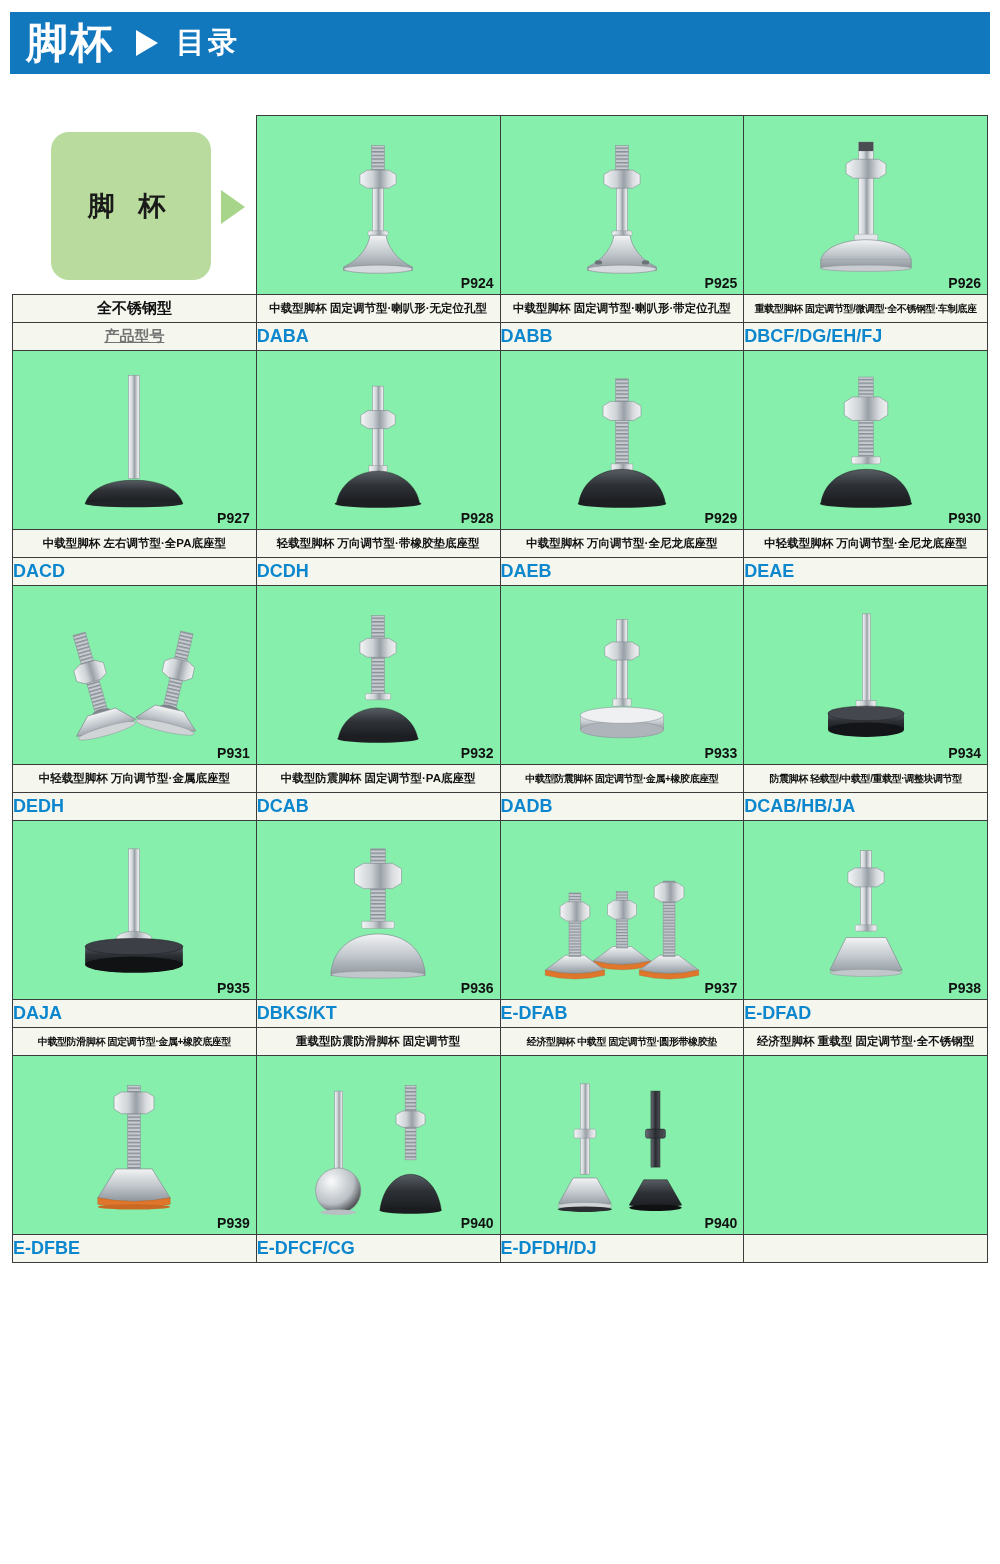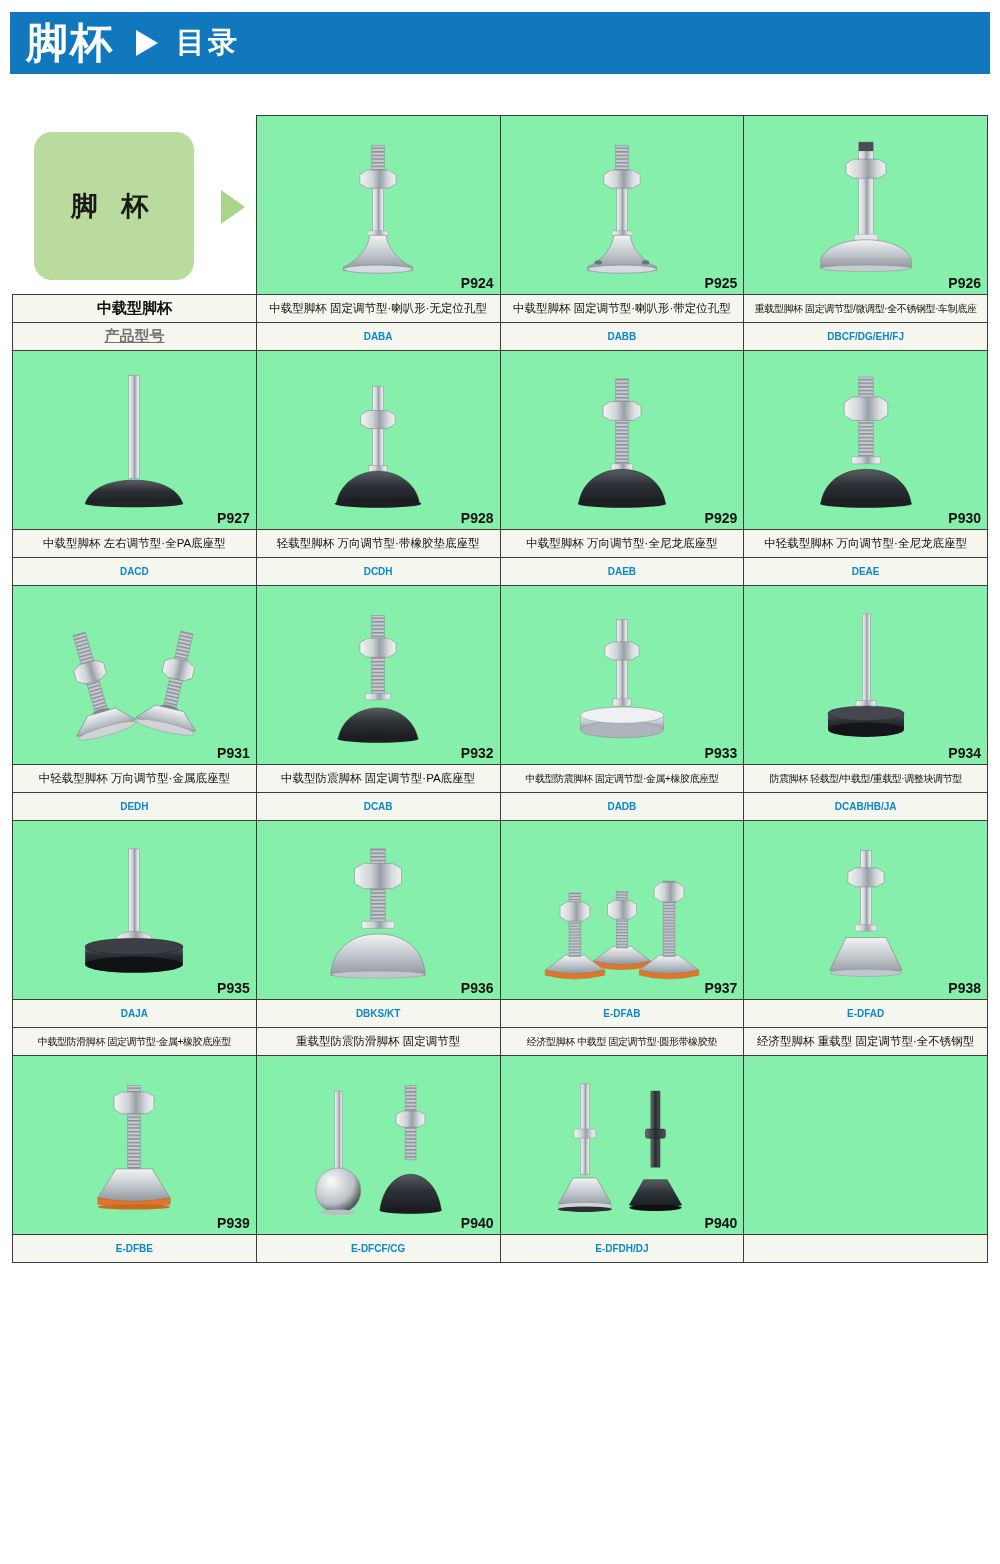--- a/index.html
+++ b/index.html
@@ -7,33 +7,33 @@
         font-family:"Liberation Sans","DejaVu Sans",sans-serif;overflow:hidden;}
   
   .header{position:absolute;left:10px;top:12px;width:980px;height:62px;
           background:#1278be;display:flex;align-items:center;}
   .header .title{color:#fff;font-size:42px;font-weight:bold;margin-left:16px;letter-spacing:2px;}
   .header .tri{width:0;height:0;border-left:22px solid #fff;border-top:13px solid transparent;
                border-bottom:13px solid transparent;margin-left:22px;}
   .header .subtitle{color:#fff;font-size:29px;font-weight:bold;margin-left:18px;letter-spacing:3px;}
   
   .free-cell{position:relative;}
-  .cat-box{position:absolute;left:21px;top:16px;width:160px;height:148px;background:#b9dc9e;
+  .cat-box{position:absolute;left:38px;top:16px;width:160px;height:148px;background:#b9dc9e;
            border-radius:18px;display:flex;align-items:center;justify-content:center;}
   .cat-box span{font-size:27px;font-weight:bold;color:#1a1a1a;letter-spacing:8px;}
   .cat-arrow{position:absolute;left:208px;top:74px;width:0;height:0;
              border-left:24px solid #a7d58a;border-top:17px solid transparent;border-bottom:17px solid transparent;}
   
   table.catalog{position:absolute;left:12px;top:115px;width:976px;border-collapse:collapse;table-layout:fixed;}
   table.catalog td{border:1px solid #3c3c3c;padding:0;vertical-align:middle;overflow:hidden;}
   td.img-cell{height:178px;background:#86efac;position:relative;}
   td.free-cell{border:none !important;background:#fff;}
-  td.name-cell{height:27px;background:#f5f7ee;text-align:center;font-size:11.5px;font-weight:normal;color:#111;white-space:nowrap;}
+  td.name-cell{height:27px;background:#f5f7ee;text-align:center;font-size:11.5px;font-weight:bold;color:#111;white-space:nowrap;}
   td.name-cell.tight{font-size:10px;letter-spacing:-0.4px;}
-  td.model-cell{height:27px;background:#f5f7ee;text-align:center;font-size:10px;font-weight:bold;color:#0c87ce;white-space:nowrap;}
+  td.model-cell{height:27px;background:#f5f7ee;text-align:left;font-size:18px;font-weight:bold;color:#0c87ce;white-space:nowrap;}
   td.label-cell{height:27px;background:#f5f7ee;text-align:center;font-size:15px;font-weight:bold;color:#111;}
   td.label-cell.model{color:#737373;text-decoration:underline;}
   .pnum{position:absolute;right:6px;bottom:3px;font-size:14px;font-weight:bold;color:#111;}
   .foot{display:block;width:210px;height:152px;margin:8px auto 0;}
 </style>
 </head>
 <body>
 
 <svg width="0" height="0" style="position:absolute">
   <defs>
@@ -127,21 +127,21 @@
           <rect x="97" y="112" width="26" height="7" rx="2" fill="#e3e6e8" stroke="#9aa1a7" stroke-width="0.5"></rect>
           <path d="M60,140 C64,126 86,118 110,118 C134,118 156,126 160,140 L160,149 L60,149 Z" fill="url(#gsv)" stroke="#7d848b" stroke-width="0.7"></path>
           <line x1="60" y1="140" x2="160" y2="140" stroke="#9aa1a7" stroke-width="0.7"></line>
           <ellipse cx="110" cy="149.5" rx="50" ry="3.5" fill="#c9cdd1" stroke="#8a9096" stroke-width="0.6"></ellipse>
         </svg>
         <span class="pnum">P926</span>
       </td>
     </tr>
 
     <tr>
-      <td class="label-cell">中载型脚杯</td>
+      <td class="label-cell">全不锈钢型</td>
       <td class="name-cell">中载型脚杯 固定调节型·喇叭形·无定位孔型</td>
       <td class="name-cell">中载型脚杯 固定调节型·喇叭形·带定位孔型</td>
       <td class="name-cell tight">重载型脚杯 固定调节型/微调型·全不锈钢型·车制底座</td>
     </tr>
 
     <tr>
       <td class="label-cell model">产品型号</td>
       <td class="model-cell">DABA</td>
       <td class="model-cell">DABB</td>
       <td class="model-cell">DBCF/DG/EH/FJ</td>

